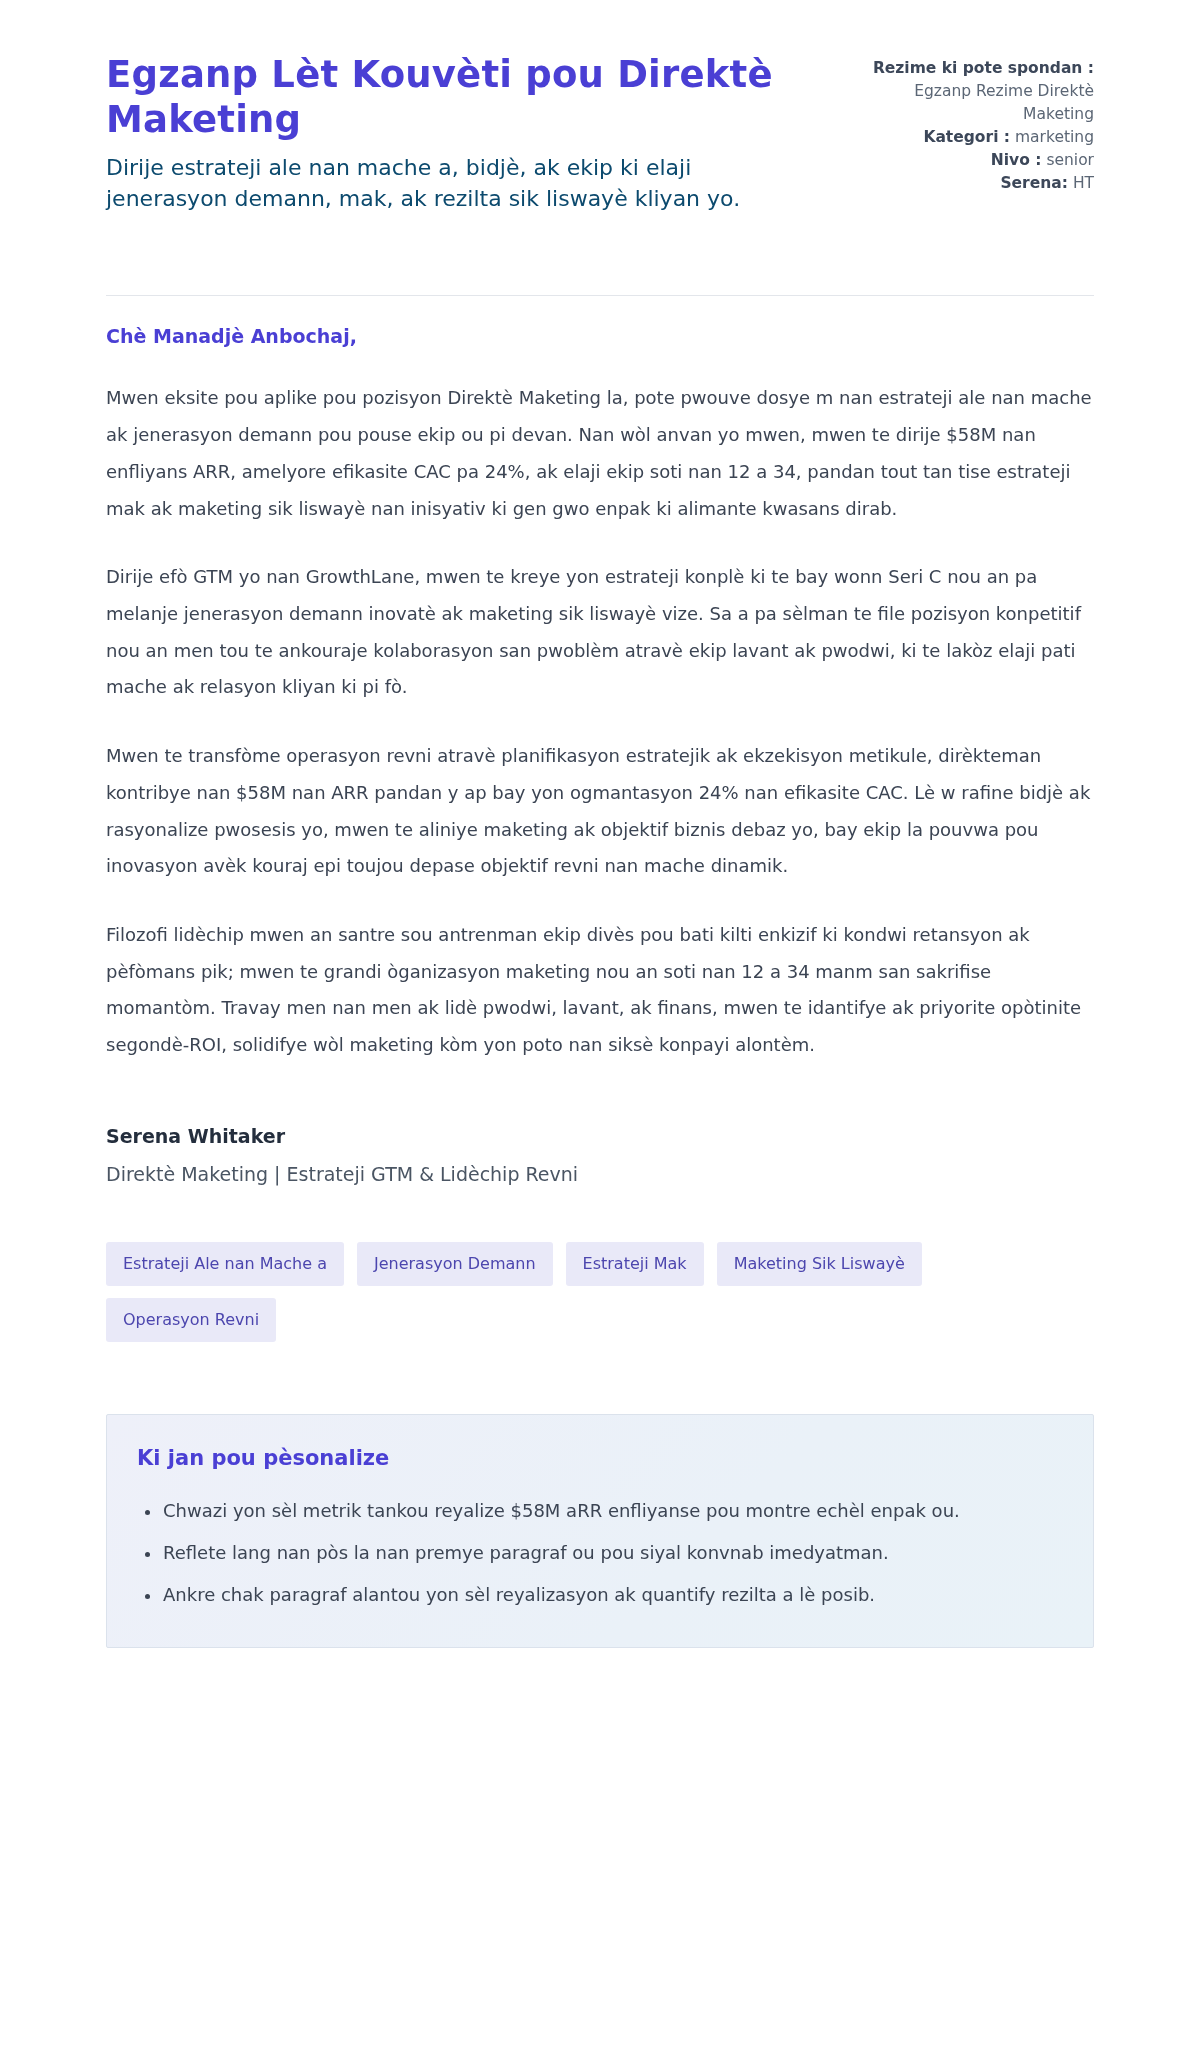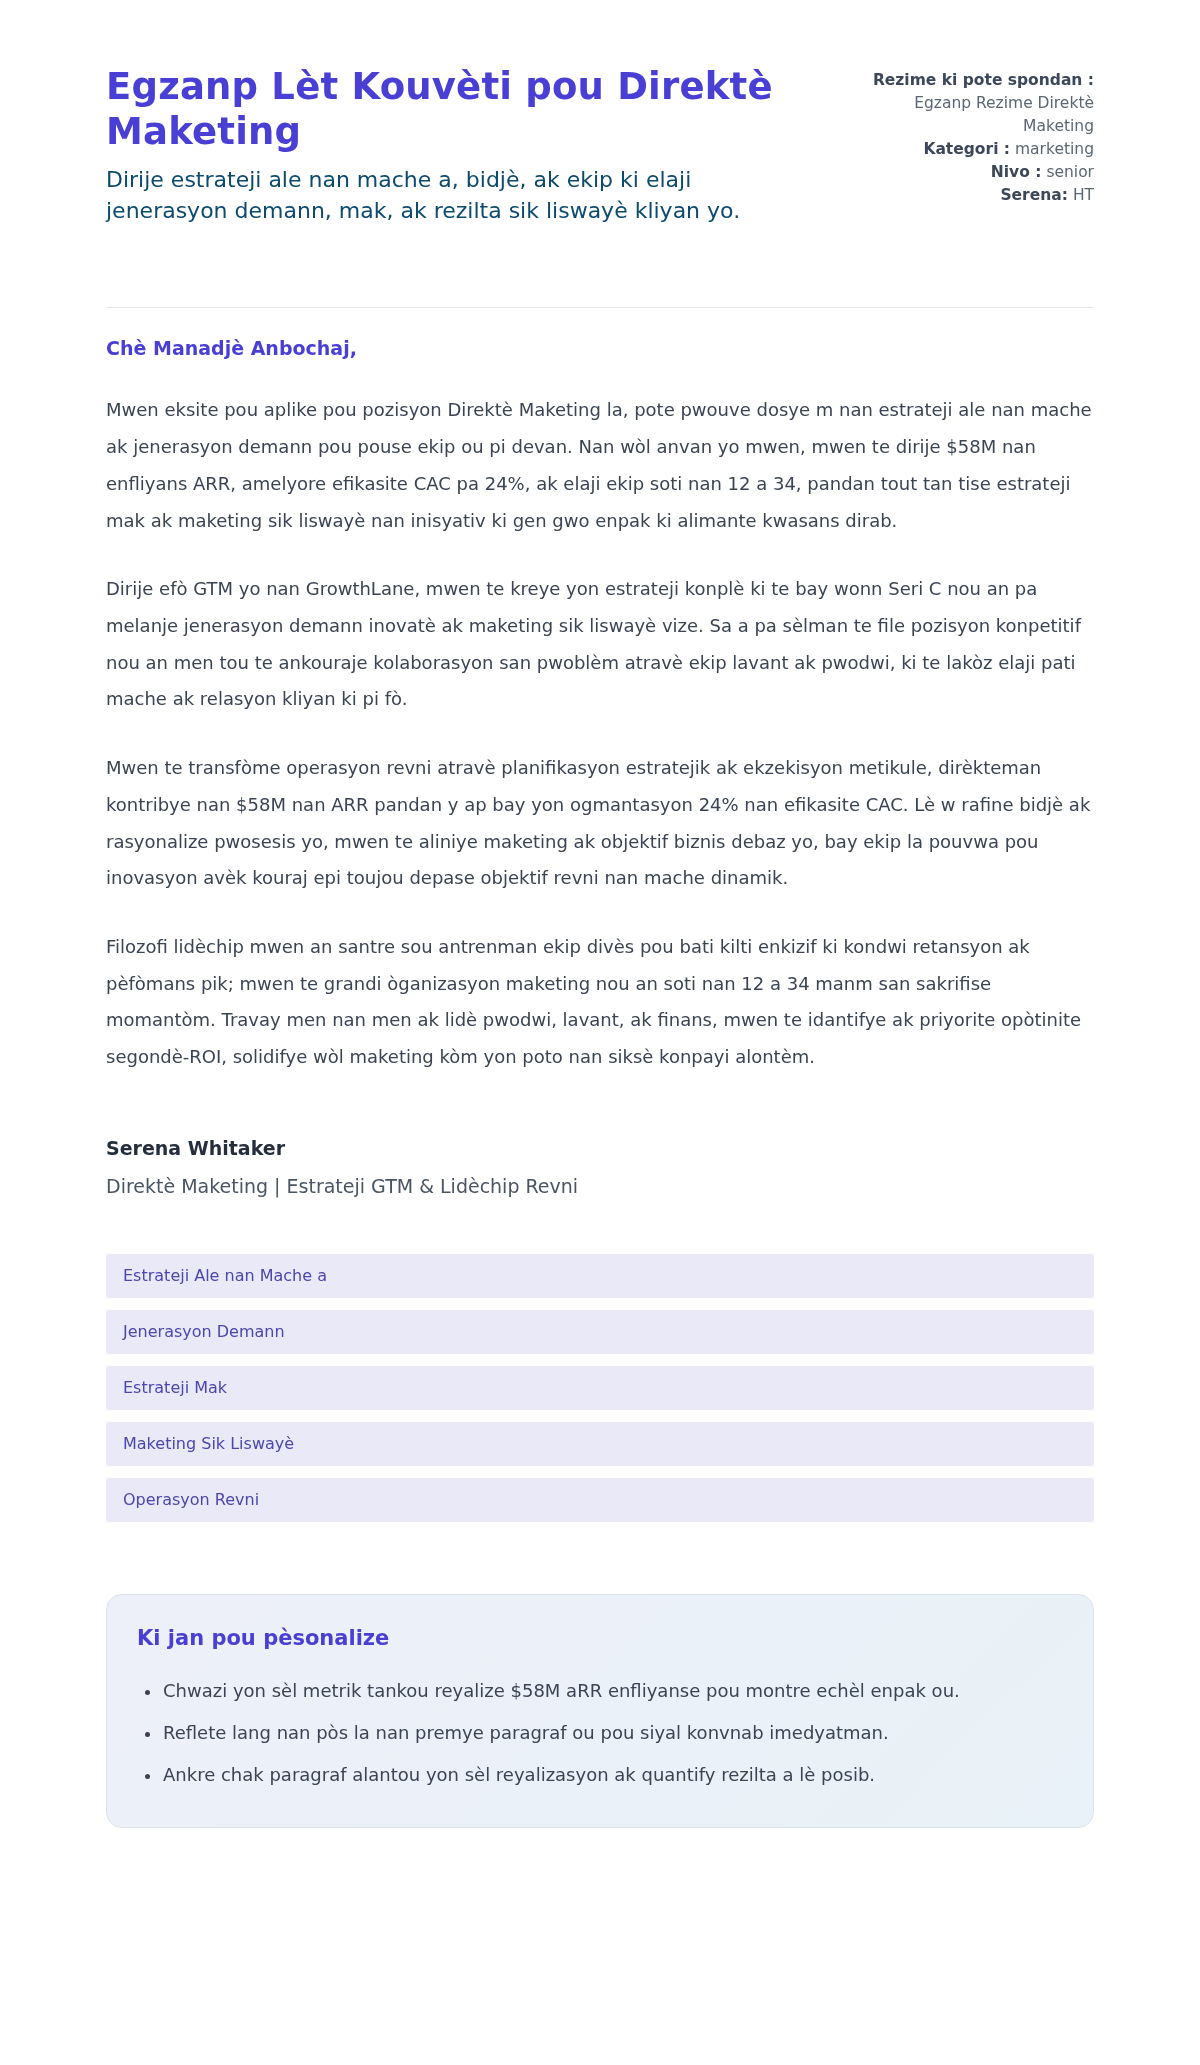--- a/index.html
+++ b/index.html
@@ -6,21 +6,21 @@
   html, body { margin: 0; padding: 0; }
   body {
     width: 1200px;
     min-height: 2065px;
     background: #ffffff;
     font-family: "DejaVu Sans", "Liberation Sans", sans-serif;
     color: #3b4453;
   }
   .container {
     width: 988px;
-    margin: 16px auto;
+    margin: 4px auto;
     padding: 48px 0 64px 0;
   }
 
   
   .header { display: flex; justify-content: space-between; gap: 36px; }
   .header-left { flex: 1 1 auto; max-width: 730px; }
   .page-title {
     margin: 0 0 10px 0;
     font-size: 37px;
     line-height: 1.22;
@@ -83,37 +83,36 @@
     color: #4a5563;
     line-height: 1.3;
   }
 
   
   .tags {
     margin-top: 56px;
     display: flex;
     flex-wrap: wrap;
     gap: 12px 13px;
-    flex-direction: column;
   }
   .tag-chip {
     background: #e9e9f8;
     color: #4c46ae;
     font-size: 16px;
     line-height: 1;
     padding: 14px 17px;
     border-radius: 3px;
     white-space: nowrap;
   }
 
   
   .tips-box {
     margin-top: 72px;
     border: 1px solid #dbe2ec;
-    border-radius: 16px;
+    border-radius: 2px;
     background: linear-gradient(135deg, #eef0f9 0%, #eaf1f8 60%, #e9f2f8 100%);
     padding: 30px 30px 28px 30px;
   }
   .tips-title {
     margin: 0 0 20px 0;
     font-size: 21px;
     font-weight: bold;
     color: #4a3fd4;
     line-height: 1.3;
   }

